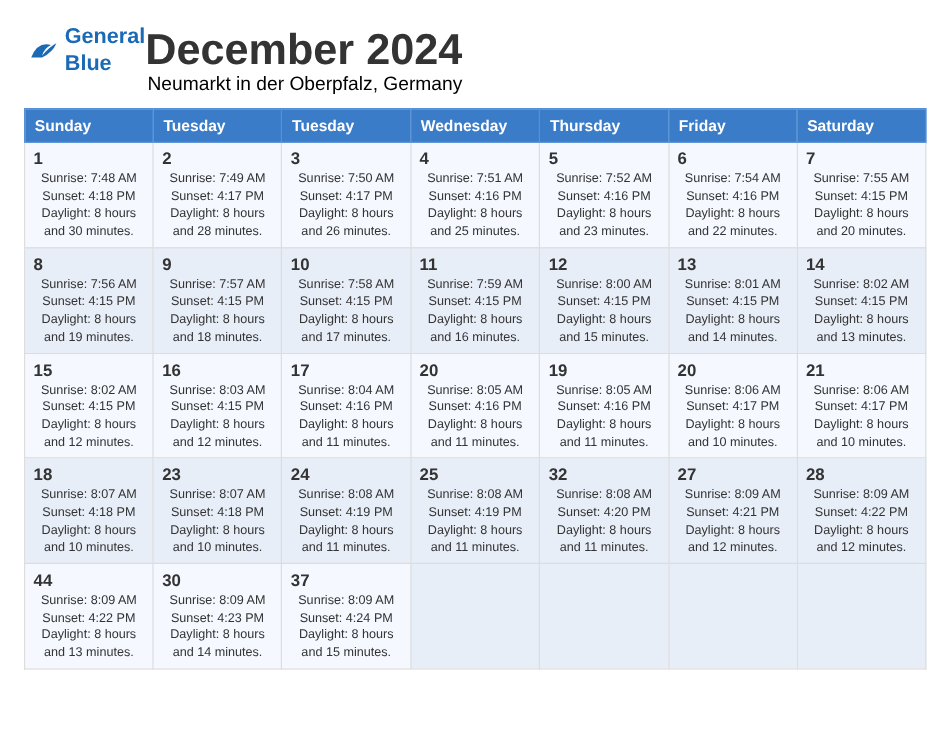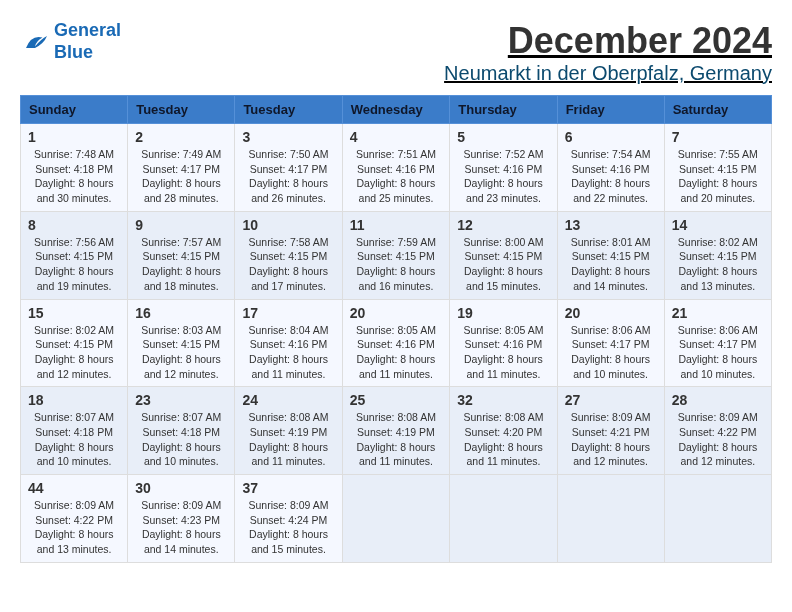--- a/index.html
+++ b/index.html
@@ -5,21 +5,20 @@
     * { box-sizing: border-box; margin: 0; padding: 0; }
     body {
       font-family: Arial, sans-serif;
       background: #fff;
       width: 792px;
       min-height: 612px;
       padding: 20px;
     }
     .header {
       display: flex;
-      justify-content: space-between;
       align-items: flex-start;
       margin-bottom: 10px;
     }
     .logo {
       display: flex;
       align-items: center;
       gap: 4px;
     }
     .logo-text {
       font-size: 18px;
@@ -29,39 +28,38 @@
     }
     .logo-text span {
       color: #1a6ab5;
     }
     .logo-bird {
       width: 30px;
       height: 30px;
     }
     .title-block {
       text-align: right;
-      text-decoration: underline;
     }
     .main-title {
       font-size: 36px;
       font-weight: bold;
       color: #333;
     }
     .subtitle {
-      font-size: 20px;
-      color: #0c4a6e;
+      font-size: 16px;
+      color: #000000;
     }
     .calendar {
       width: 100%;
       border-collapse: collapse;
       font-size: 11px;
     }
     .calendar thead tr th {
       background-color: #3b7cc9;
-      color: #0f172a;
+      color: #ffffff;
       text-align: left;
       padding: 6px 8px;
       font-size: 13px;
       font-weight: bold;
       border: 1px solid #5590d8;
     }
     .calendar tbody tr td {
       vertical-align: top;
       padding: 5px 7px;
       border: 1px solid #ddd;

